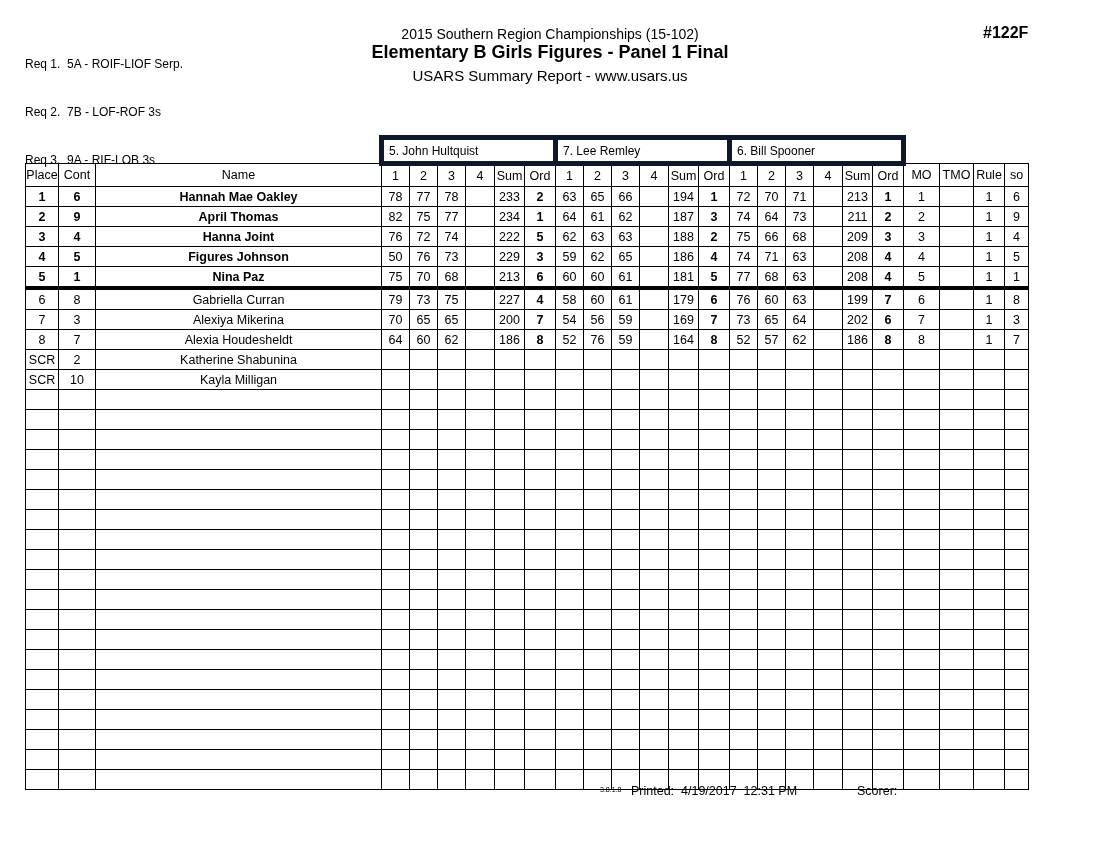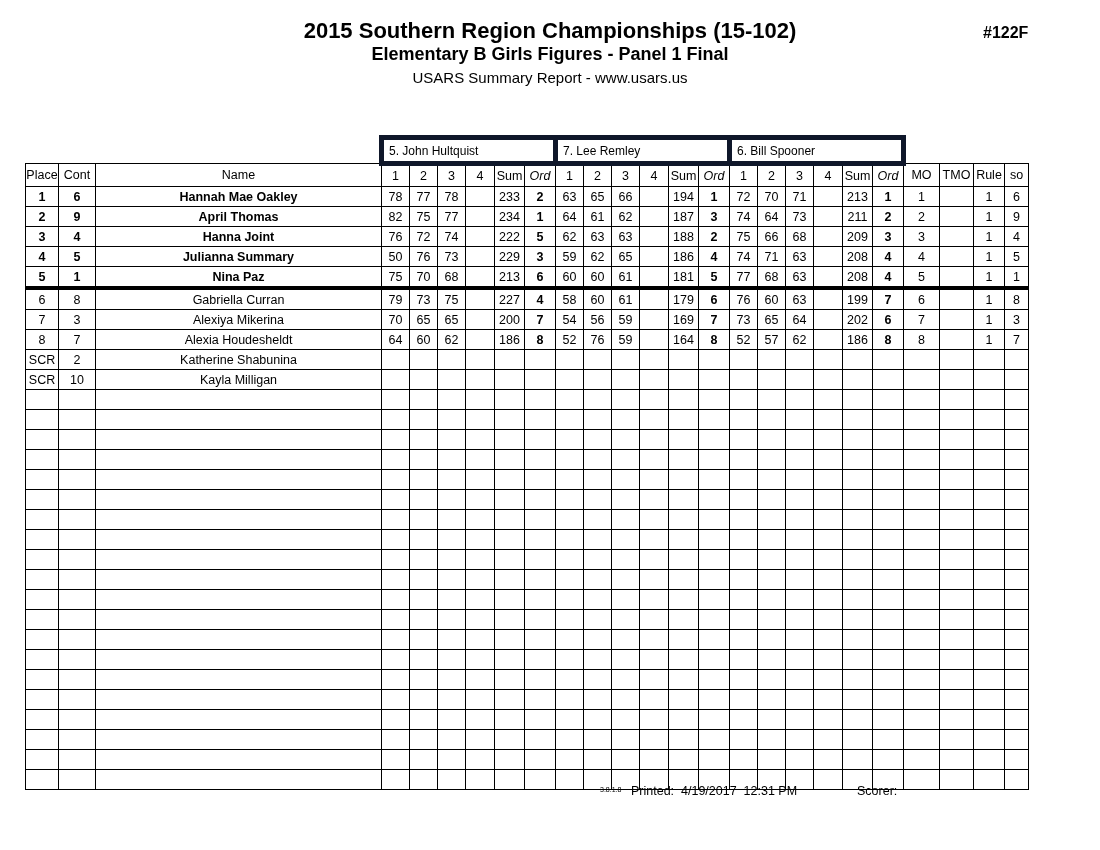--- a/index.html
+++ b/index.html
@@ -1,48 +1,53 @@
 <!DOCTYPE html>
 <html><head>
 <meta charset="utf-8">
 <style>
   html,body{margin:0;padding:0;background:#fff;}
   body{width:1100px;height:850px;font-family:"Liberation Sans",sans-serif;color:#000;}
   .page{position:relative;width:1100px;height:850px;background:#fff;overflow:hidden;}
 
   .req-block{position:absolute;left:25px;top:24px;font-size:12px;line-height:16px;white-space:pre;}
   .title-block{position:absolute;left:0;top:18px;width:1100px;text-align:center;}
-  .title{font-size:22px;font-weight:bold;white-space:pre;}
+  .title{font-size:14px;font-weight:normal;white-space:pre;margin-top:8px;}
   .subtitle{font-size:13.5px;margin-top:3px;white-space:pre;}
   .event-title{font-size:18px;font-weight:bold;margin-top:0;white-space:pre;}
   .report-title{font-size:15px;margin-top:4px;white-space:pre;}
   .event-number{position:absolute;left:983px;top:24px;font-size:16px;font-weight:bold;text-align:right;}
 
   table.results{position:absolute;left:25px;top:135px;border-collapse:collapse;table-layout:fixed;}
   table.results td{border:1px solid #000;height:19px;padding:0;font-size:12.5px;
     overflow:hidden;white-space:nowrap;text-align:center;vertical-align:middle;}
   tr.judges-row td{border:none;height:21px;}
   tr.judges-row td.judgebox{border:5px solid #0f172a;text-align:left;padding-left:5px;font-size:12px;}
   tr.header-row td{height:20px;font-weight:normal;}
   td.name{text-align:left;padding-left:7px;font-size:13px;}
   td.sum{text-align:right;padding-right:3px;}
   td.ord{border-left:3px solid #000;border-right:3px solid #000;font-weight:bold;}
-  tr.header-row td.ord{font-weight:normal;font-style:italic;}
+  tr.header-row td.ord{font-weight:normal;}
   tr.bold td.place, tr.bold td.cont, tr.bold td.name{font-weight:bold;}
   tr.cut td{border-bottom:4px solid #000;}
 
   .footer-version{position:absolute;left:600px;top:786px;font-size:7px;}
   .footer-printed{position:absolute;left:631px;top:784px;font-size:12.5px;white-space:pre;}
   .footer-scorer{position:absolute;left:857px;top:784px;font-size:12.5px;}
 </style>
 </head>
 <body>
 
 <div class="page">
 
+  <div class="req-block">
+    <div>Req 1.  5A - ROIF-LIOF Serp.</div>
+    <div>Req 2.  7B - LOF-ROF 3s</div>
+    <div>Req 3.  9A - RIF-LOB 3s</div>
+  </div>
 
   <div class="title-block">
     <div class="title">2015 Southern Region Championships (15-102)</div>
     <div class="event-title">Elementary B Girls Figures - Panel 1 Final</div>
     <div class="report-title">USARS Summary Report - www.usars.us</div>
   </div>
 
   <div class="event-number">#122F</div>
 
   <table class="results">
@@ -191,21 +196,21 @@
           <td class="sum">209</td>
           <td class="ord">3</td>
           <td class="mo">3</td>
           <td class="tmo"></td>
           <td class="rule">1</td>
           <td class="so">4</td>
         </tr>
         <tr class="bold">
           <td class="place">4</td>
           <td class="cont">5</td>
-          <td class="name">Julianna Summary</td>
+          <td class="name">Figures Johnson</td>
           <td class="score">50</td>
           <td class="score">76</td>
           <td class="score">73</td>
           <td class="score"></td>
           <td class="sum">229</td>
           <td class="ord">3</td>
           <td class="score">59</td>
           <td class="score">62</td>
           <td class="score">65</td>
           <td class="score"></td>

